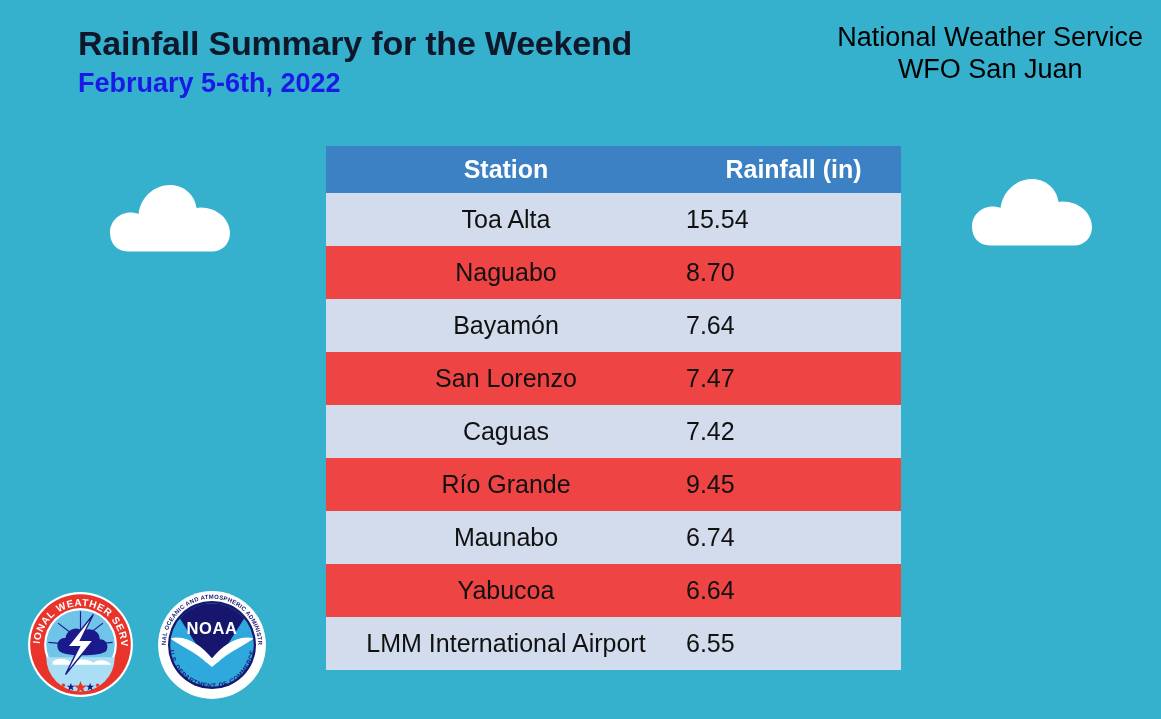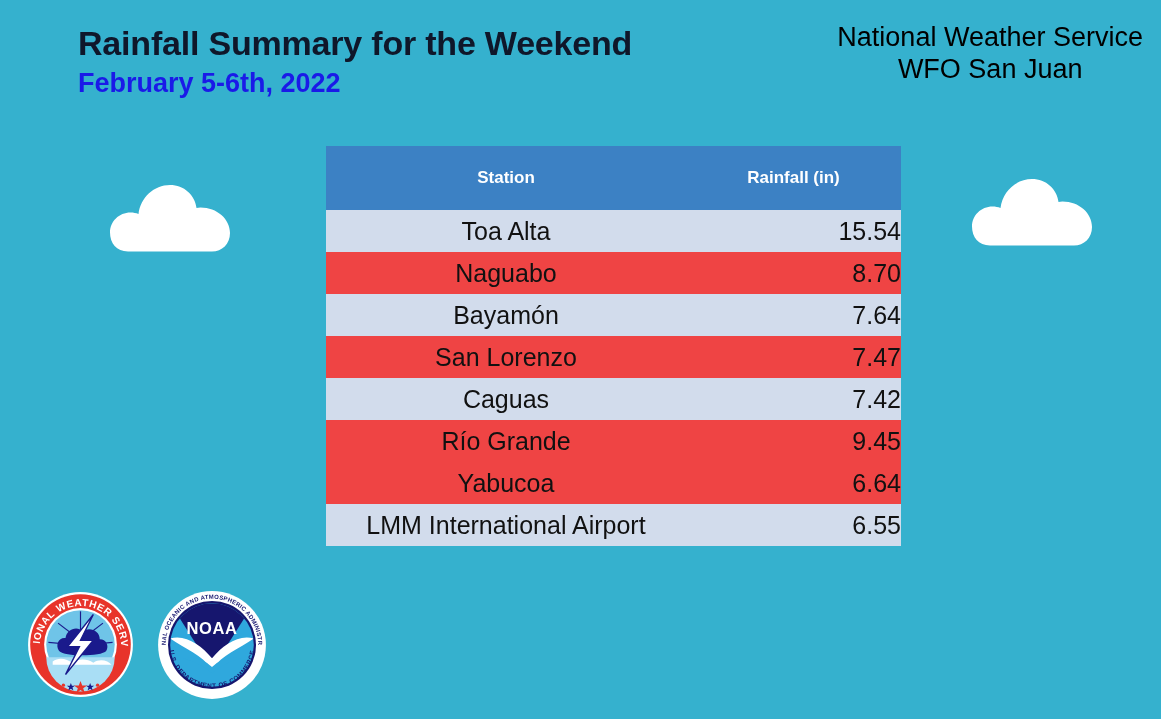--- a/index.html
+++ b/index.html
@@ -84,44 +84,44 @@
   }
   .rain-table th,
   .rain-table td {
     padding: 0;
     margin: 0;
     border: none;
   }
   .rain-table thead th {
     background: #3c81c4;
     color: #ffffff;
-    height: 64px;
-    font-family: "Liberation Sans", sans-serif;
-    font-size: 17px;
+    height: 47px;
+    font-family: "Liberation Sans", sans-serif;
+    font-size: 25px;
     font-weight: bold;
   }
   .col-station { width: 360px; }
   .col-value   { width: 215px; }
 
   .th-station { text-align: center; padding-right: 4px; }
   .th-value   { text-align: center; padding-right: 28px; }
 
-  .rain-table tbody tr { height: 42px; }
+  .rain-table tbody tr { height: 53px; }
   .rain-table tbody tr.row-dark  { background: #d2dcec; }
   .rain-table tbody tr.row-light { background: #ef4444; }
 
   .rain-table tbody td {
     color: #111111;
     font-family: "Liberation Sans", sans-serif;
     font-size: 25px;
     font-weight: 400;
     vertical-align: middle;
   }
   .td-station { text-align: center; padding-right: 4px; }
-  .td-value   { text-align: right; padding-right: 28px; }
+  .td-value   { text-align: left; padding-right: 28px; }
 
   
   .logo {
     position: absolute;
   }
   .logo-nws  { left: 27px;  top: 591px; width: 107px; height: 107px; }
   .logo-noaa { left: 157px; top: 590px; width: 110px; height: 110px; }
 </style>
 </head>
 <body>
@@ -188,20 +188,24 @@
         <td class="td-station">San Lorenzo</td>
         <td class="td-value">7.47</td>
       </tr>
       <tr class="row-dark">
         <td class="td-station">Caguas</td>
         <td class="td-value">7.42</td>
       </tr>
       <tr class="row-light">
         <td class="td-station">Río Grande</td>
         <td class="td-value">9.45</td>
+      </tr>
+      <tr class="row-dark">
+        <td class="td-station">Maunabo</td>
+        <td class="td-value">6.74</td>
       </tr>
       <tr class="row-light">
         <td class="td-station">Yabucoa</td>
         <td class="td-value">6.64</td>
       </tr>
       <tr class="row-dark">
         <td class="td-station">LMM International Airport</td>
         <td class="td-value">6.55</td>
       </tr>
     </tbody>

